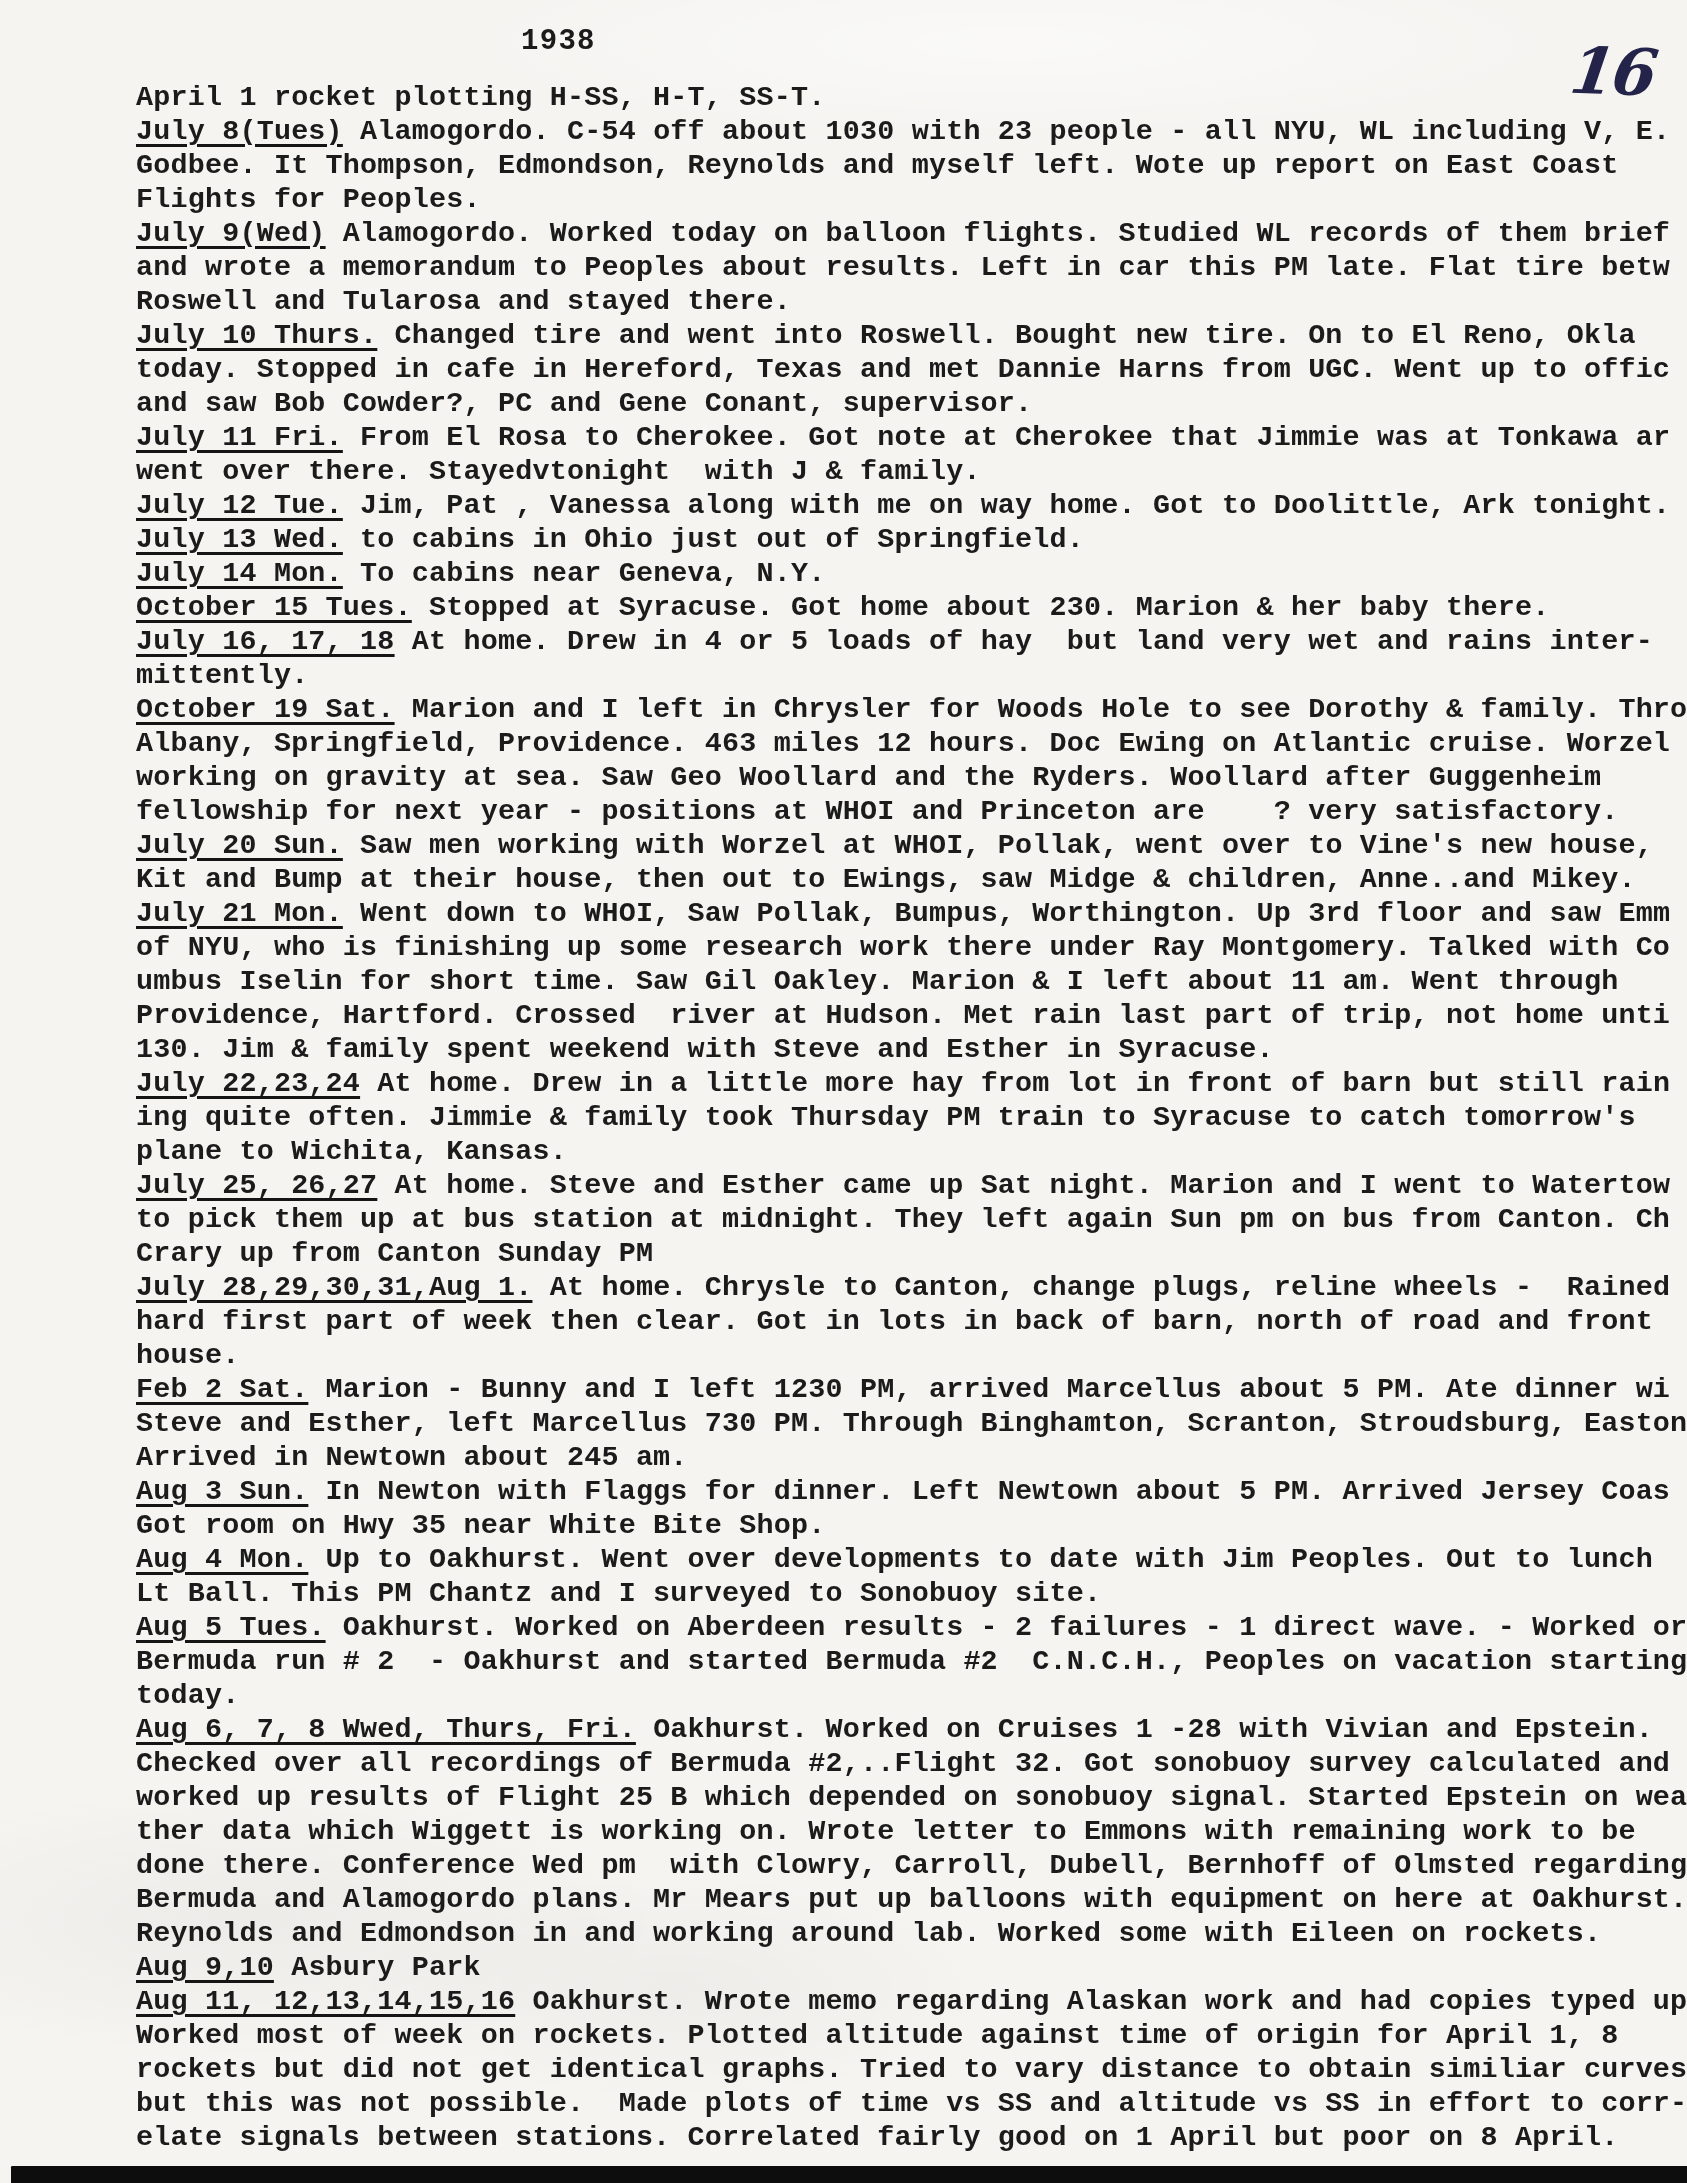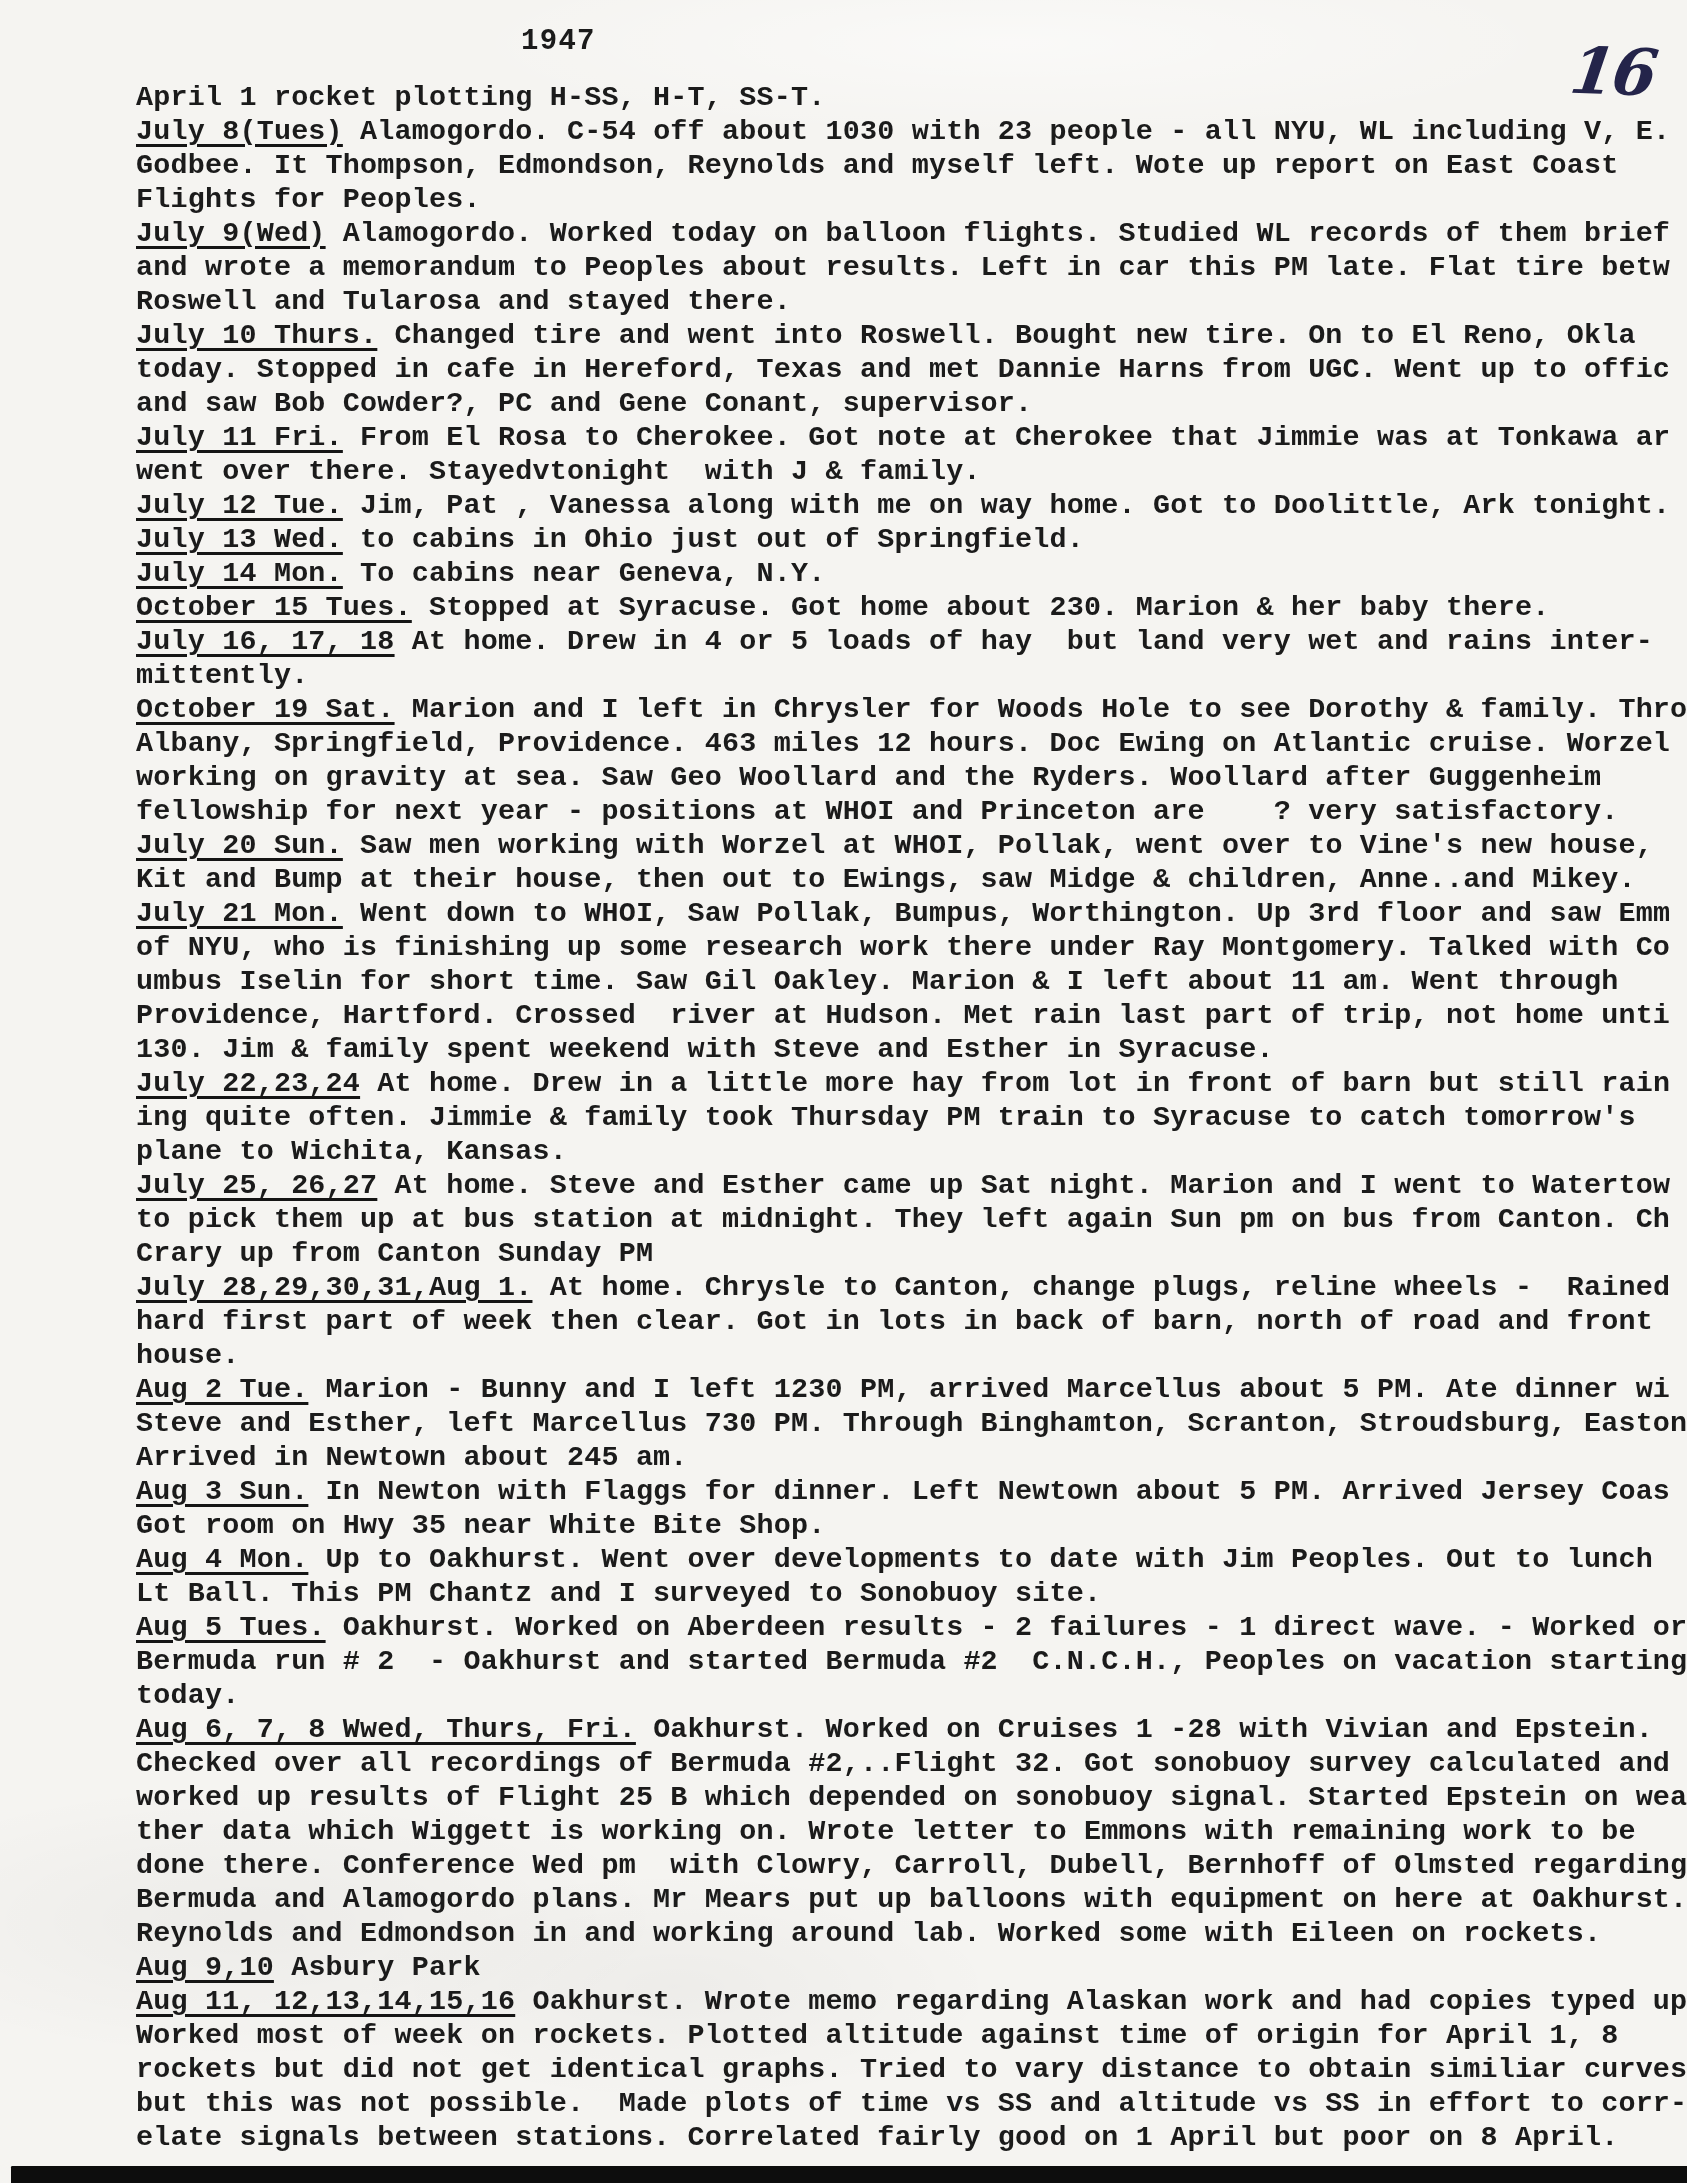--- a/index.html
+++ b/index.html
@@ -74,21 +74,21 @@
     bottom: 0;
     height: 17px;
     background: #0d0d0d;
     border-radius: 1.3px 0 0 0;
   }
 </style>
 </head>
 <body>
 
 <div class="page">
-  <div class="year-heading">1947</div>
+  <div class="year-heading">1938</div>
 
   <div class="page-number">16</div>
 
   <div class="doc-lines">
       <div class="line">April 1 rocket plotting H-SS, H-T, SS-T.</div>
       <div class="line"><span class="dateline">July 8(Tues)</span> Alamogordo. C-54 off about 1030 with 23 people - all NYU, WL including V, E.</div>
       <div class="line">Godbee. It Thompson, Edmondson, Reynolds and myself left. Wote up report on East Coast</div>
       <div class="line">Flights for Peoples.</div>
       <div class="line"><span class="dateline">July 9(Wed)</span> Alamogordo. Worked today on balloon flights. Studied WL records of them brief</div>
       <div class="line">and wrote a memorandum to Peoples about results. Left in car this PM late. Flat tire betw</div>
@@ -117,21 +117,21 @@
       <div class="line">130. Jim &amp; family spent weekend with Steve and Esther in Syracuse.</div>
       <div class="line"><span class="dateline">July 22,23,24</span> At home. Drew in a little more hay from lot in front of barn but still rain</div>
       <div class="line">ing quite often. Jimmie &amp; family took Thursday PM train to Syracuse to catch tomorrow's</div>
       <div class="line">plane to Wichita, Kansas.</div>
       <div class="line"><span class="dateline">July 25, 26,27</span> At home. Steve and Esther came up Sat night. Marion and I went to Watertow</div>
       <div class="line">to pick them up at bus station at midnight. They left again Sun pm on bus from Canton. Ch</div>
       <div class="line">Crary up from Canton Sunday PM</div>
       <div class="line"><span class="dateline">July 28,29,30,31,Aug 1.</span> At home. Chrysle to Canton, change plugs, reline wheels -  Rained</div>
       <div class="line">hard first part of week then clear. Got in lots in back of barn, north of road and front</div>
       <div class="line">house.</div>
-      <div class="line"><span class="dateline">Aug 2 Tue.</span> Marion - Bunny and I left 1230 PM, arrived Marcellus about 5 PM. Ate dinner wi</div>
+      <div class="line"><span class="dateline">Feb 2 Sat.</span> Marion - Bunny and I left 1230 PM, arrived Marcellus about 5 PM. Ate dinner wi</div>
       <div class="line">Steve and Esther, left Marcellus 730 PM. Through Binghamton, Scranton, Stroudsburg, Easton</div>
       <div class="line">Arrived in Newtown about 245 am.</div>
       <div class="line"><span class="dateline">Aug 3 Sun.</span> In Newton with Flaggs for dinner. Left Newtown about 5 PM. Arrived Jersey Coas</div>
       <div class="line">Got room on Hwy 35 near White Bite Shop.</div>
       <div class="line"><span class="dateline">Aug 4 Mon.</span> Up to Oakhurst. Went over developments to date with Jim Peoples. Out to lunch</div>
       <div class="line">Lt Ball. This PM Chantz and I surveyed to Sonobuoy site.</div>
       <div class="line"><span class="dateline">Aug 5 Tues.</span> Oakhurst. Worked on Aberdeen results - 2 failures - 1 direct wave. - Worked or</div>
       <div class="line">Bermuda run # 2  - Oakhurst and started Bermuda #2  C.N.C.H., Peoples on vacation starting</div>
       <div class="line">today.</div>
       <div class="line"><span class="dateline">Aug 6, 7, 8 Wwed, Thurs, Fri.</span> Oakhurst. Worked on Cruises 1 -28 with Vivian and Epstein.</div>

